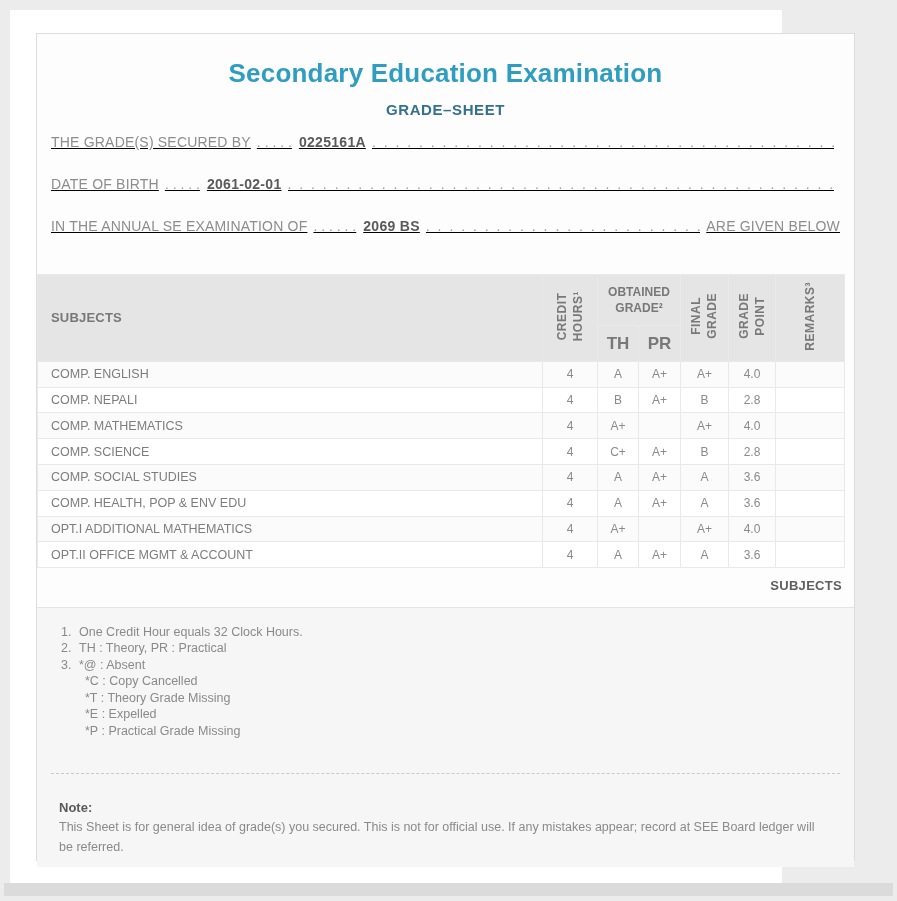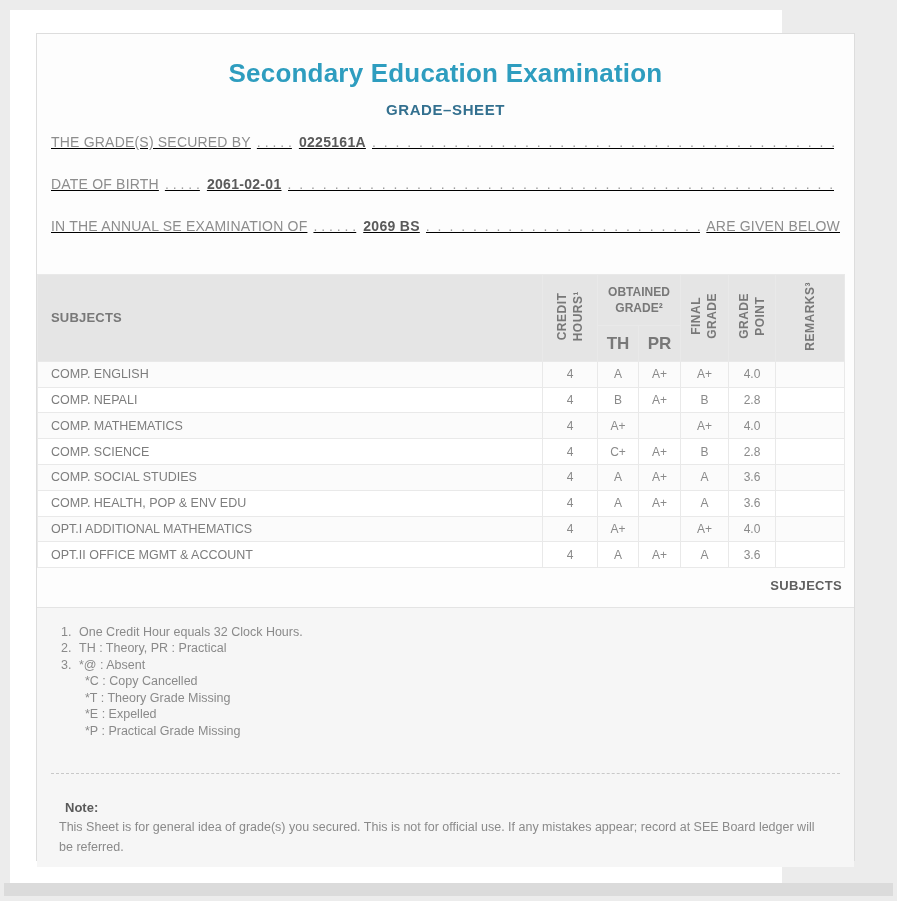--- a/index.html
+++ b/index.html
@@ -75,21 +75,21 @@
 
   .foot {
     flex:1; background:#f6f6f6; border-top:1px solid #e4e4e4;
     padding:16px 14px 10px; color:#8a8a8a; font-size:12.5px;
   }
   .fn-list { margin-left:10px; }
   .fn-line { display:flex; line-height:16.5px; }
   .fn-num { width:18px; flex:none; }
   .dashed-sep { border-top:1px dashed #c9c9c9; margin-top:34px; }
   .note-block { padding:26px 8px 0; }
-  .note-heading { font-weight:bold; color:#5a5a5a; font-size:13px; margin:0 6px 2px; }
+  .note-heading { font-weight:bold; color:#5a5a5a; font-size:13px; margin:0 0 2px; }
   .note-text { margin:0; line-height:1.6; color:#8a8a8a; max-width:770px; }
 </style>
 </head>
 <body>
 
 <div class="sheet">
   <div class="card">
 
     <div class="card-header">
       <h1 class="title">Secondary Education Examination</h1>

